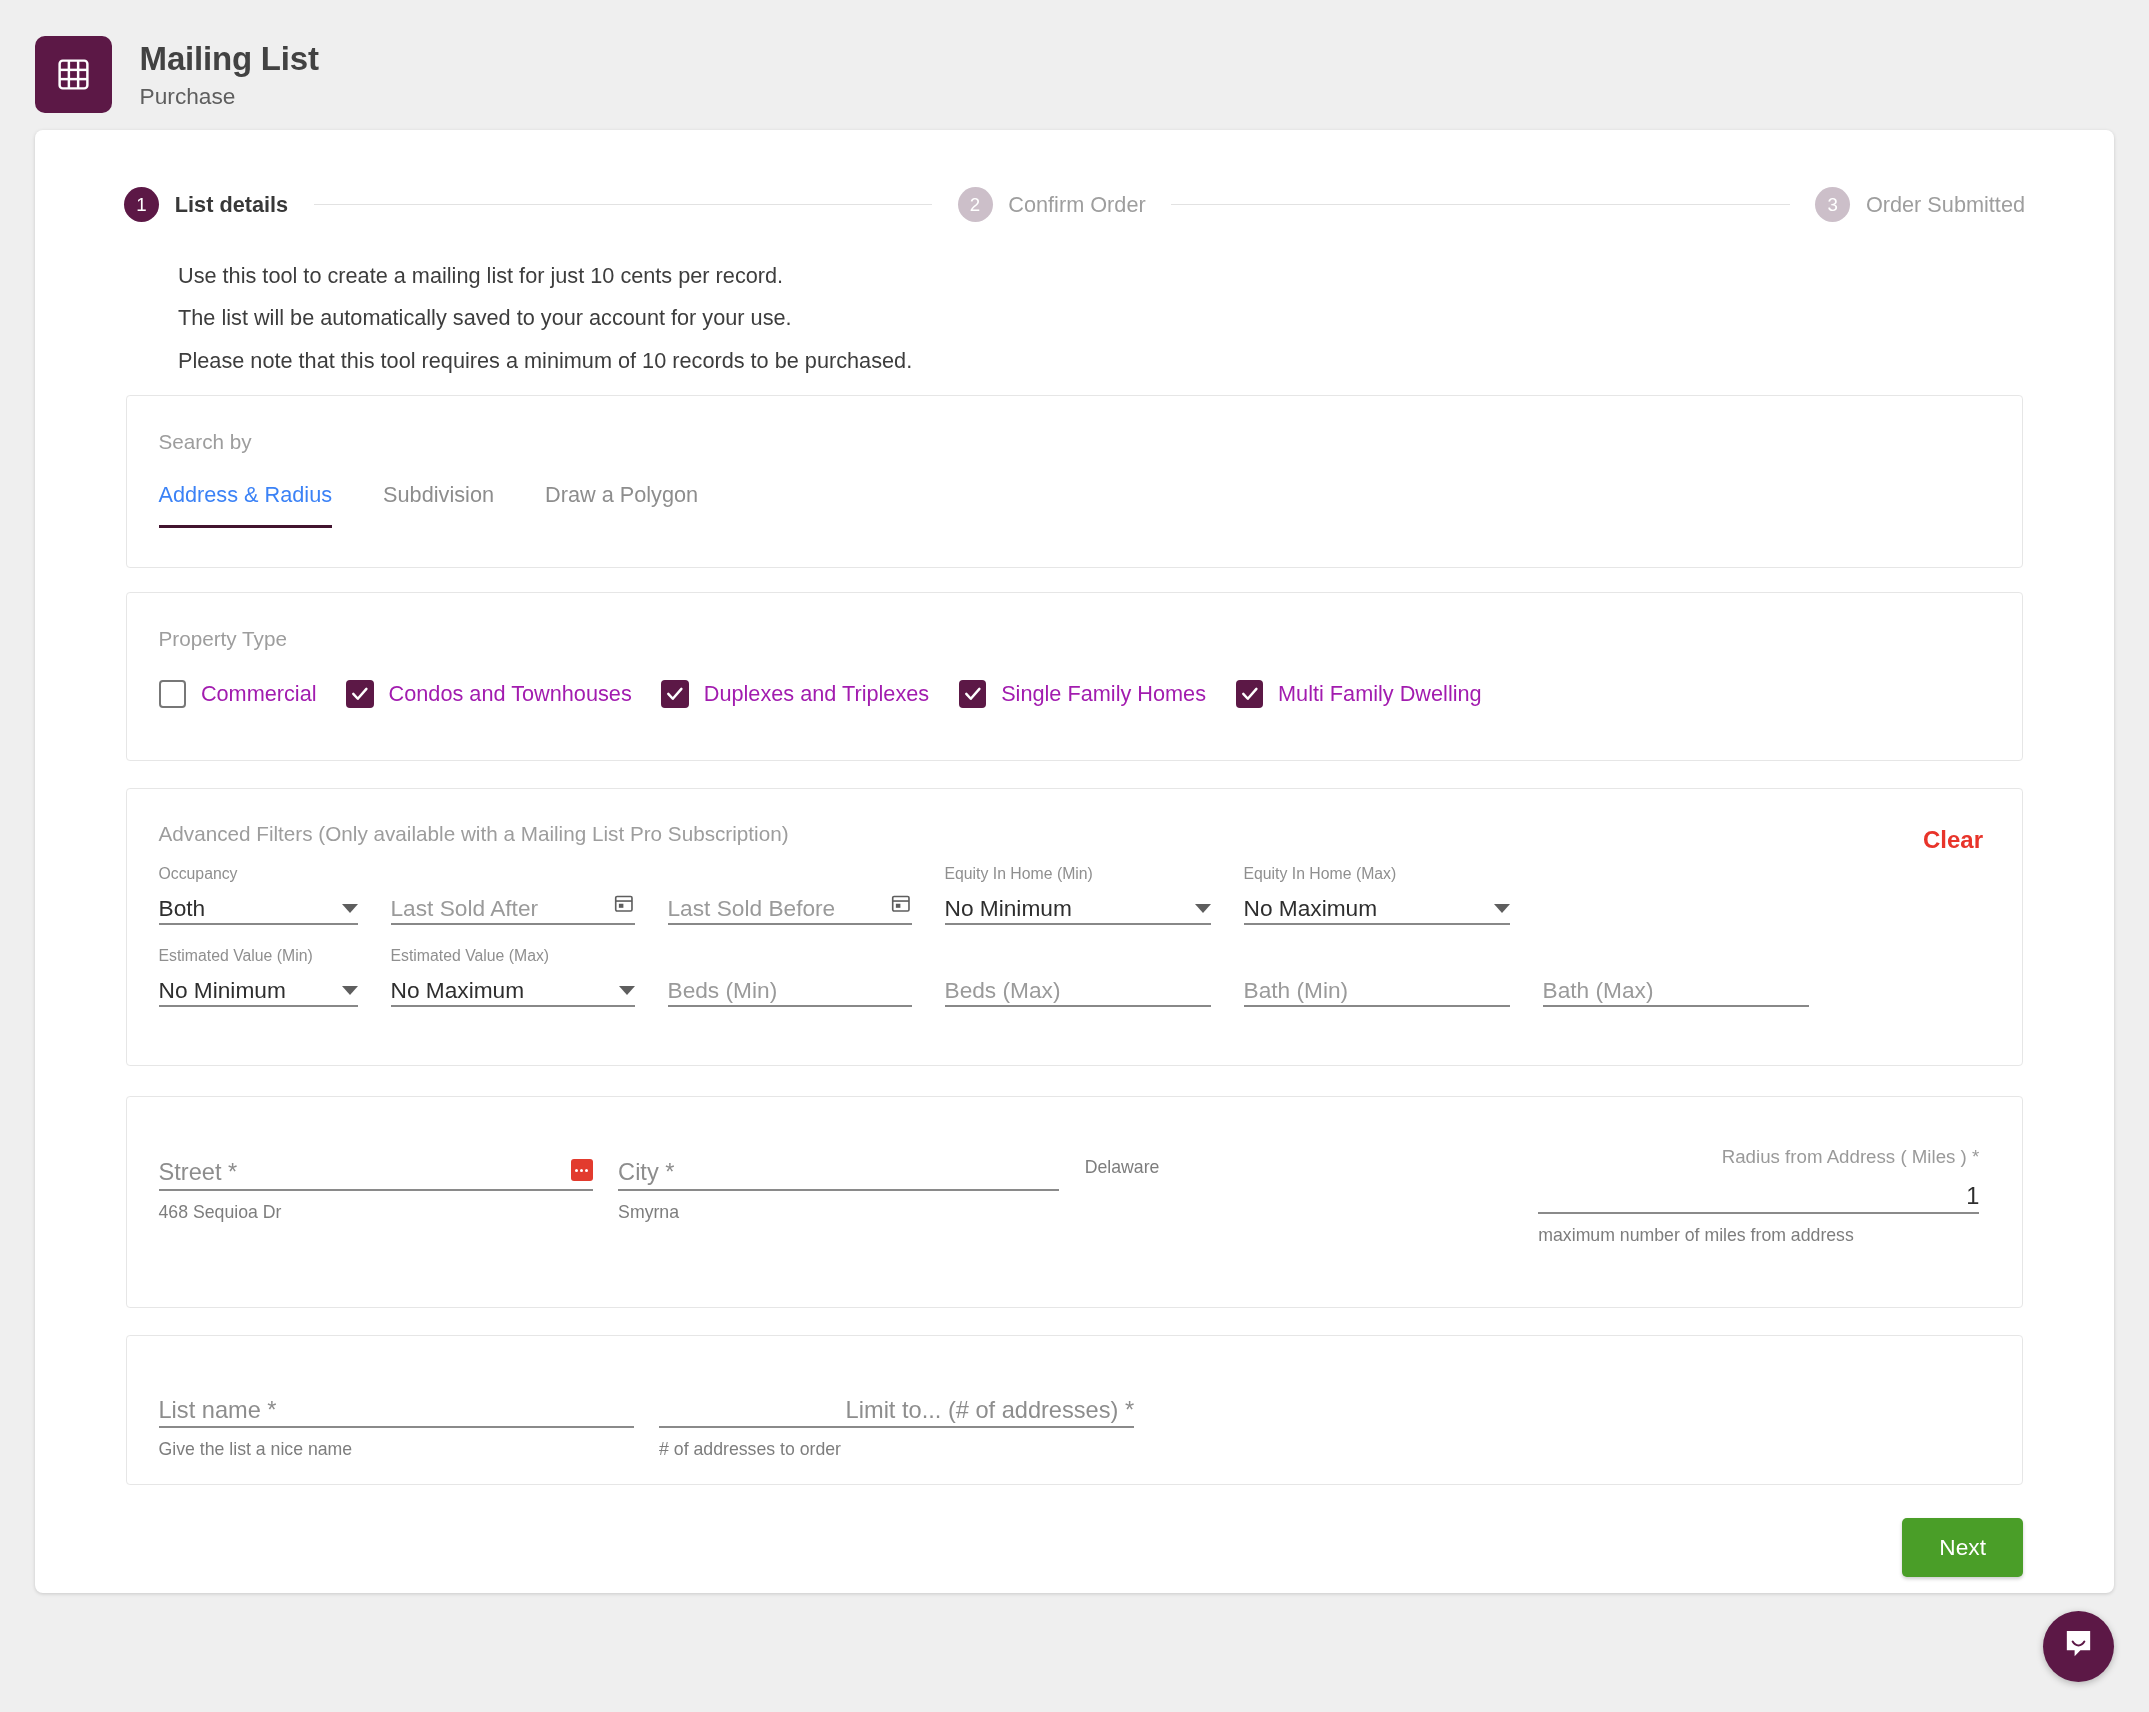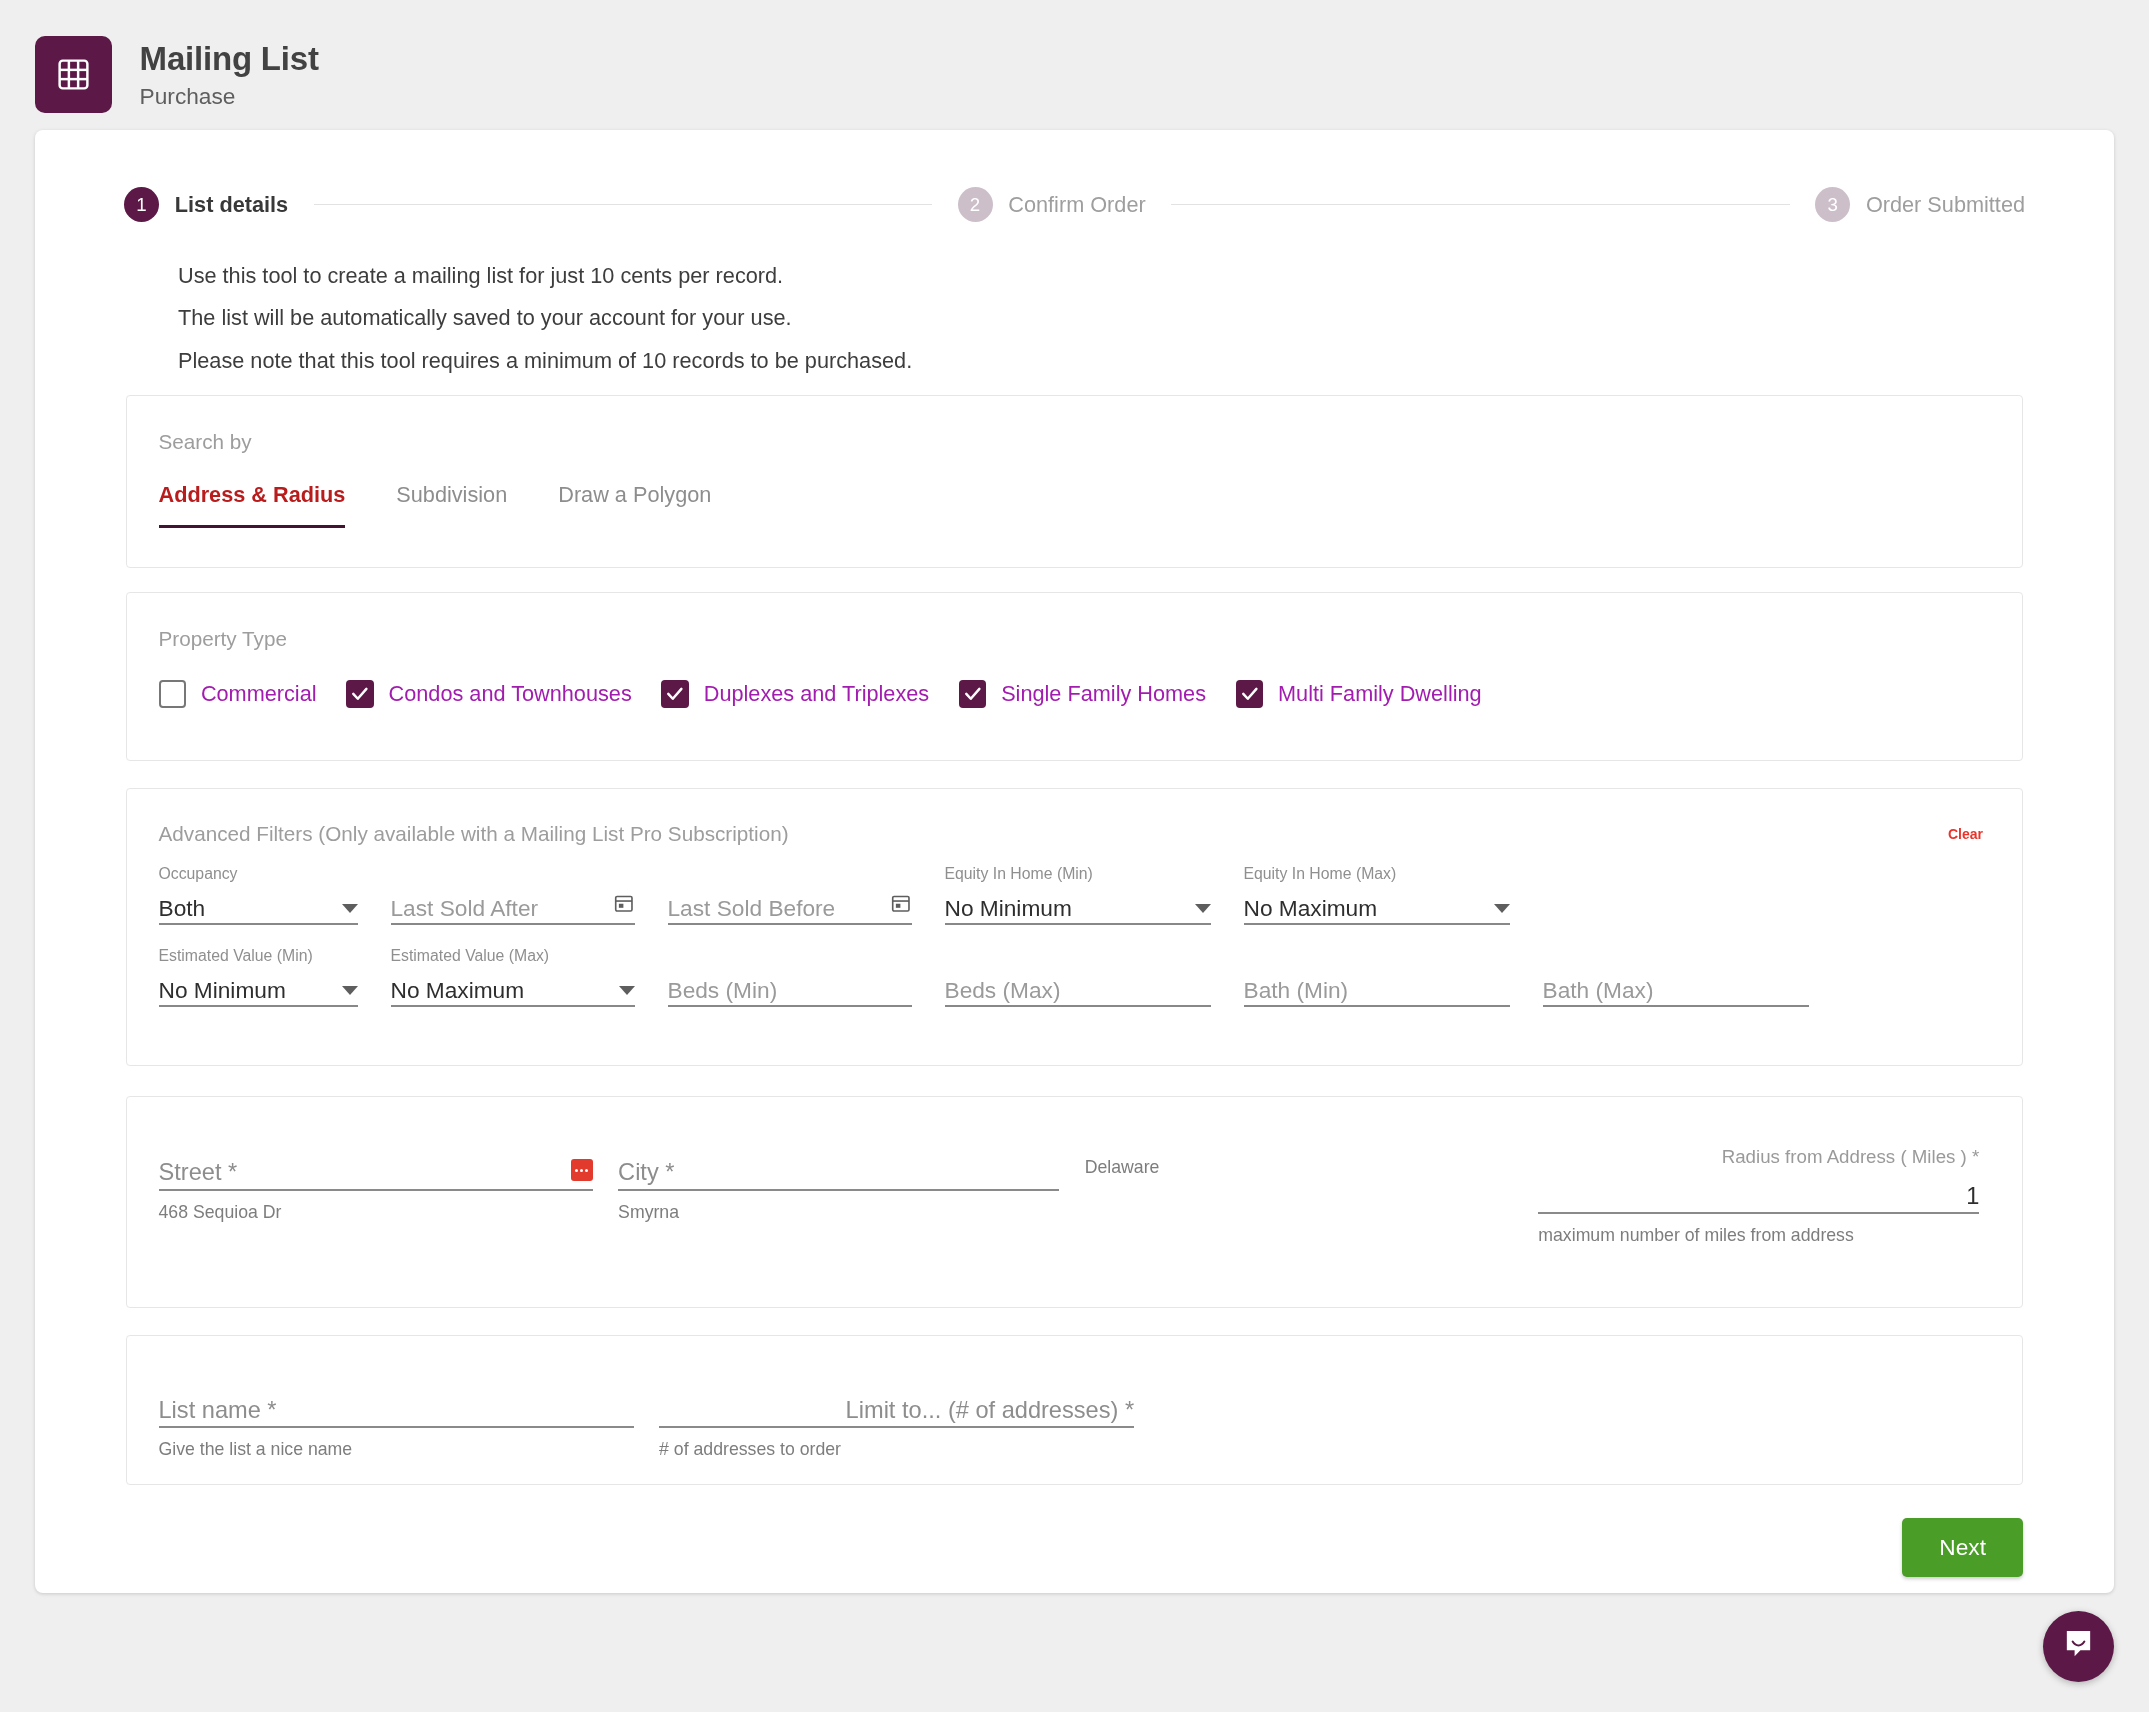--- a/index.html
+++ b/index.html
@@ -86,41 +86,41 @@
   
   #search-by-section { margin-top: 23.6px; height: 173px; padding: 34px 0 0 31.5px; }
   .tabs { display: flex; margin-top: 27.6px; }
   .tab {
     font-size: 21.7px; color: #8d8d8d;
     padding: 0 0 17.7px 0;
     margin-right: 51px;
     cursor: pointer;
     white-space: nowrap;
   }
-  .tab.active { color: #b91c1c; font-weight: bold; border-bottom: 3px solid #42142f; }
+  .tab.active { color: #3b82f6; font-weight: normal; border-bottom: 3px solid #42142f; }
 
   
   #property-type-section { margin-top: 23.6px; height: 169px; padding: 34px 0 0 31.5px; }
   .checkbox-row { display: flex; align-items: center; margin-top: 29.6px; }
   .cb-item { display: flex; align-items: center; margin-right: 29.6px; cursor: pointer; }
   .cb-box {
     width: 27.6px; height: 27.6px; border-radius: 3.9px;
     flex: 0 0 auto;
     display: flex; align-items: center; justify-content: center;
   }
   .cb-box.unchecked { border: 2px solid #777; background: #fff; }
   .cb-box.checked { background: #5c1846; }
   .cb-box.checked svg { display:block; }
   .cb-label { font-size: 21.7px; color: #a21caf; margin-left: 14.8px; white-space: nowrap; }
 
   
   #advanced-filters-section { margin-top: 27.6px; height: 278px; padding: 33px 29.6px 0 31.5px; position: relative; }
   .clear-link {
     position: absolute; right: 39px; top: 37px;
-    font-size: 14px; font-weight: bold; color: #e8342a; cursor: pointer;
+    font-size: 24px; font-weight: bold; color: #e8342a; cursor: pointer;
   }
   .filter-grid { display: flex; margin-top: 17.7px; }
   .filter-grid.row2 { margin-top: 21.7px; }
   .field { position: relative; margin-right: 33px; }
   .field-label {
     font-size: 15.8px; color: #8f8f8f; height: 19.7px; line-height: 19.7px;
     white-space: nowrap;
   }
   .field-control {
     height: 41px;

